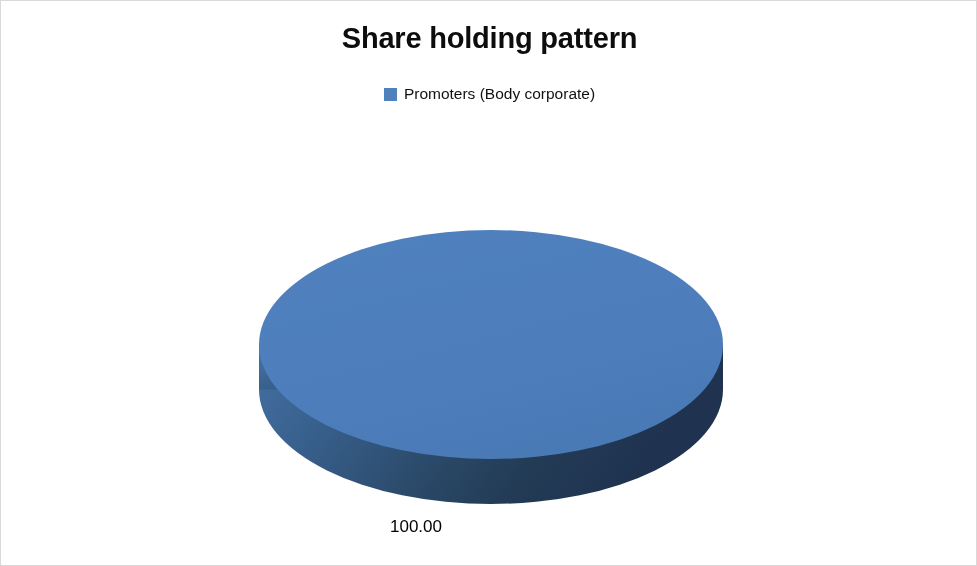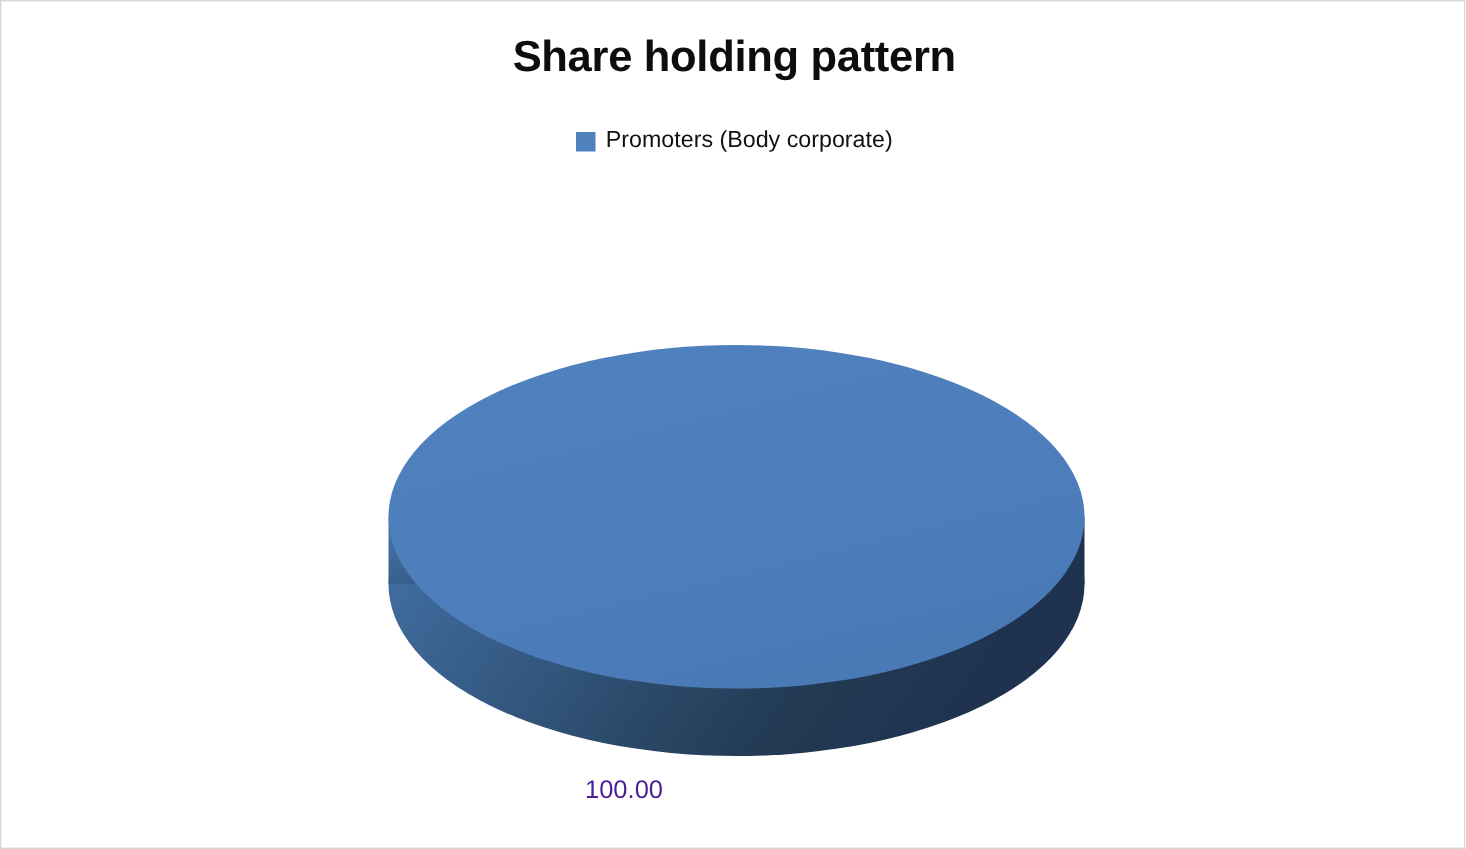--- a/index.html
+++ b/index.html
@@ -71,21 +71,21 @@
     left: 0;
     top: 0;
   }
   #pie-data-label {
     position: absolute;
     left: 0;
     top: 515px;
     width: 830px;
     text-align: center;
     font-size: 17px;
-    color: #4c1d95;
+    color: #000000;
     line-height: 22px;
     white-space: nowrap;
   }
 </style>
 </head>
 <body>
 
 <div id="chart-canvas">
 
   <div id="chart-title">Share holding pattern</div>

